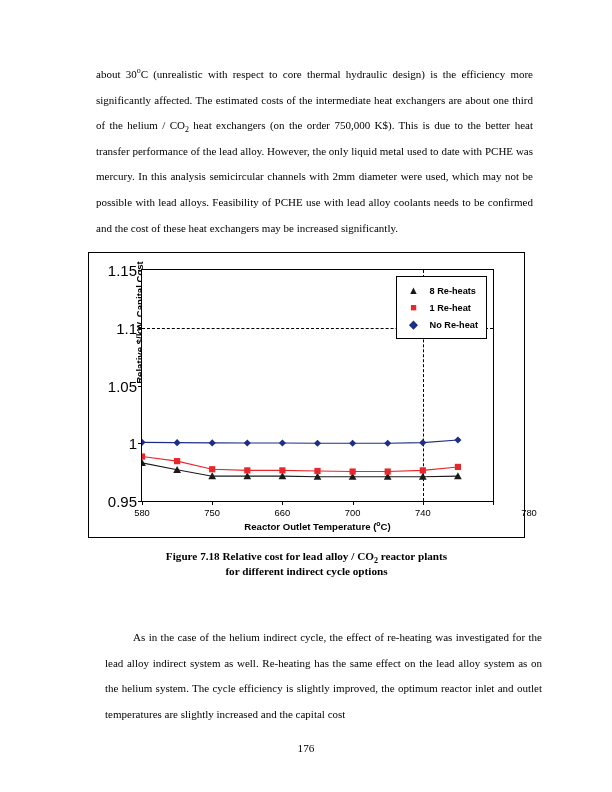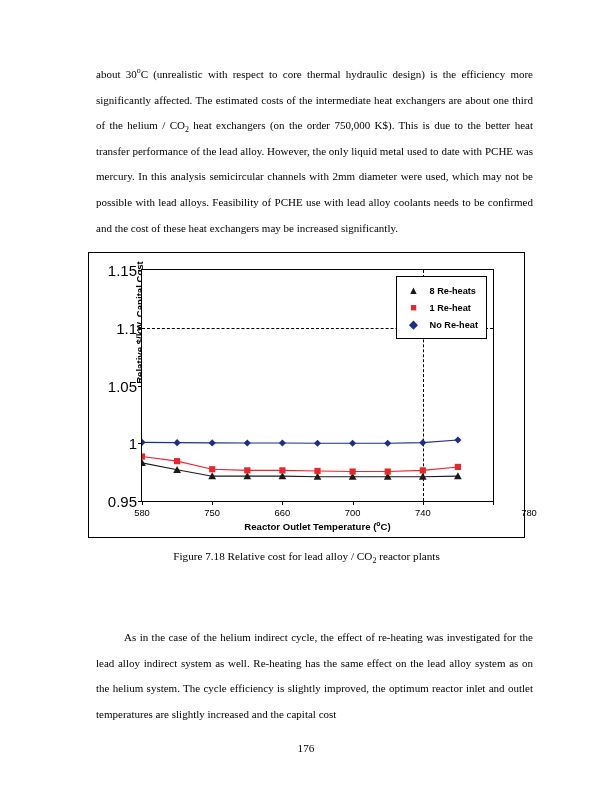--- a/index.html
+++ b/index.html
@@ -23,21 +23,21 @@
   }
   .body-text {
     position: absolute;
     left: 96px;
     width: 437px;
     font-size: 11px;
     line-height: 25.6px;
     text-align: justify;
   }
   #para-top { top: 62px; }
-  #para-bottom { top: 625px; }
+  #para-bottom { top: 625px; margin-left: 9px; }
   .indent { display: inline-block; width: 28px; }
   sup { font-size: 0.72em; vertical-align: super; line-height: 0; }
   sub { font-size: 0.72em; vertical-align: sub; line-height: 0; }
 
   
   #figure-block {
     position: absolute;
     left: 88px;
     top: 252px;
     width: 437px;
@@ -152,21 +152,21 @@
     font-size: 11px;
     line-height: 1;
   }
   .m-tri { color: #1a1a1a; }
   .m-sq  { color: #e8262c; }
   .m-dia { color: #1c2e8a; }
   .fig-caption {
     margin-top: 11px;
     text-align: center;
     font-size: 11.2px;
-    font-weight: normal;
+    font-weight: bold;
     line-height: 15px;
   }
 
   
   #section-heading {
     position: absolute;
     left: 88px;
     top: 597px;
     width: 437px;
     font-family: "Liberation Sans", sans-serif;
@@ -284,20 +284,21 @@
             <span class="legend-mark m-dia">◆</span>
             <span>No Re-heat</span>
           </div>
         </div>
 
       </div>
     </div>
 
     <div class="fig-caption">
       <span>Figure 7.18  Relative cost for lead alloy / CO</span><sub>2</sub><span> reactor plants</span><br>
+      <span>for different indirect cycle options</span>
     </div>
   </div>
 
 
   <div class="body-text" id="para-bottom">
     <span class="indent"></span><span>As in the case of the helium indirect cycle, the effect of re-heating was investigated for the lead alloy indirect system as well.  Re-heating has the same effect on the lead alloy system as on the helium system.  The cycle efficiency is slightly improved, the optimum reactor inlet and outlet temperatures are slightly increased and the capital cost</span>
   </div>
 
   <div id="page-number">176</div>
 

